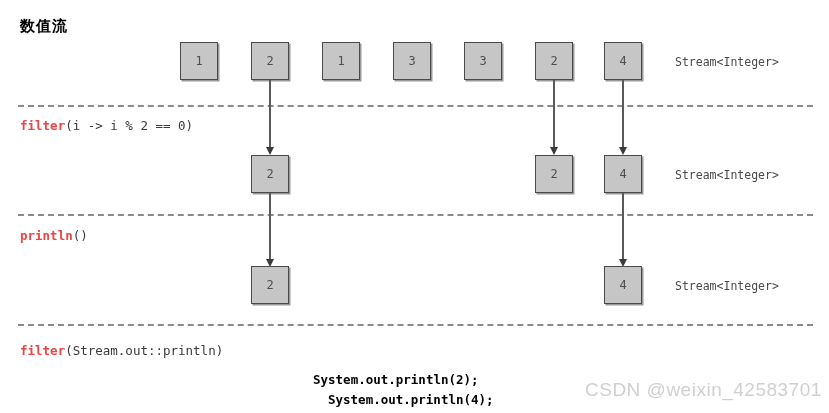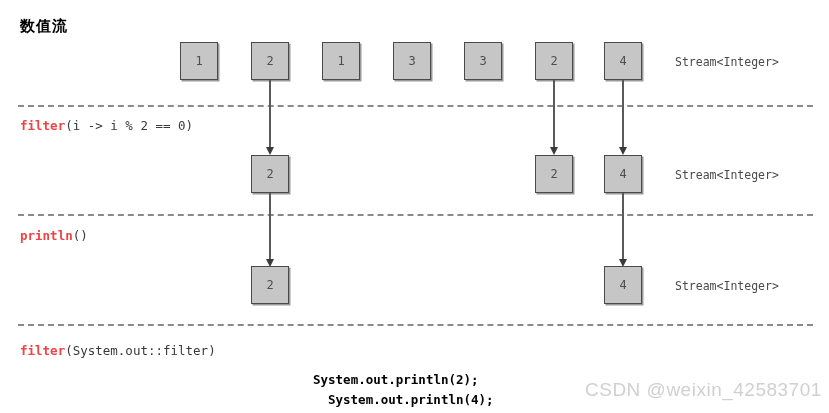--- a/index.html
+++ b/index.html
@@ -131,21 +131,21 @@
   <div class="sep" style="top:214px;"></div>
   <div class="sep" style="top:324px;"></div>
 
   <div class="op-label" style="left:20px; top:118px;">
     <span class="op-name">filter</span><span>(i -&gt; i % 2 == 0)</span>
   </div>
   <div class="op-label" style="left:20px; top:228px;">
     <span class="op-name">println</span><span>()</span>
   </div>
   <div class="op-label" style="left:20px; top:343px;">
-    <span class="op-name">filter</span><span>(System.out::filter)</span>
+    <span class="op-name">filter</span><span>(Stream.out::println)</span>
   </div>
 
   <div class="box" style="left:180px; top:42px;">
     <span class="box-val">1</span>
   </div>
   <div class="box" style="left:251px; top:42px;">
     <span class="box-val">2</span>
   </div>
   <div class="box" style="left:322px; top:42px;">
     <span class="box-val">1</span>

